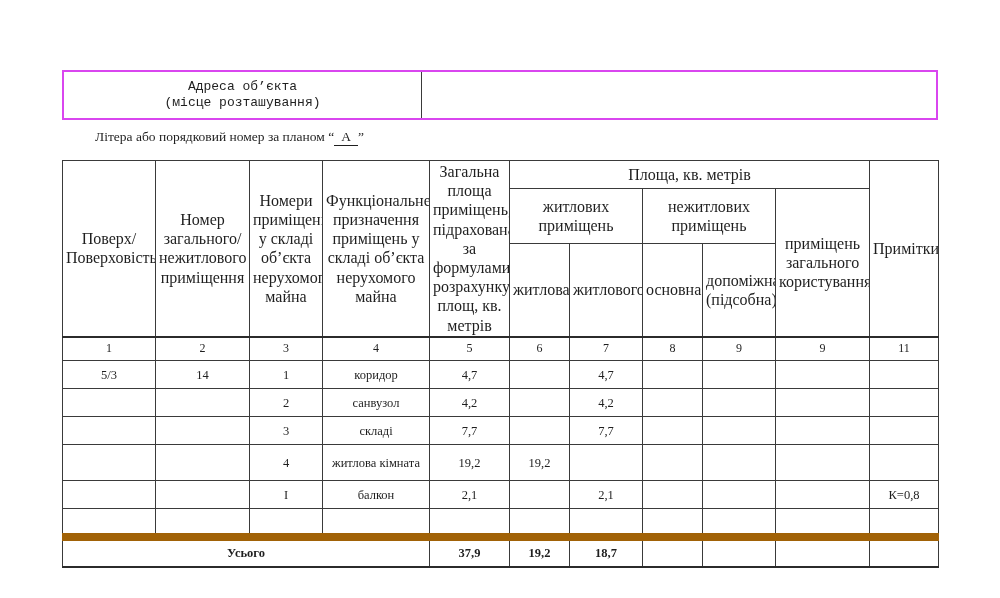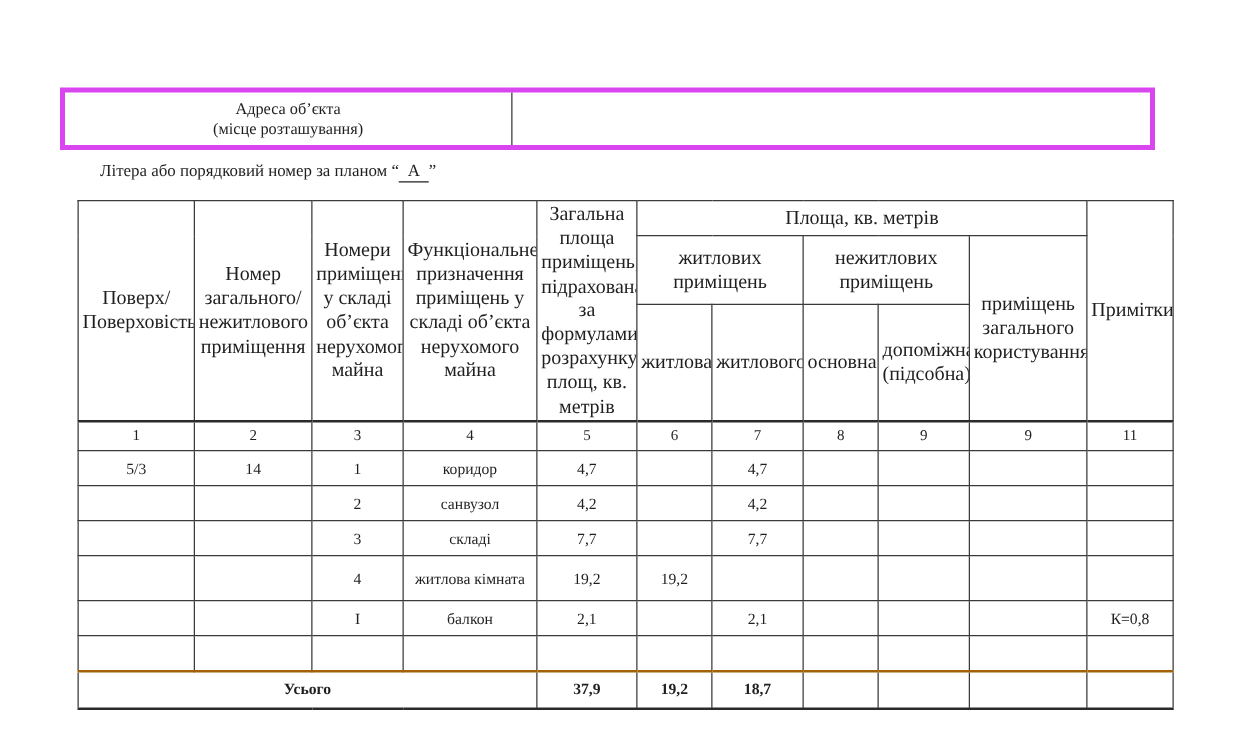--- a/index.html
+++ b/index.html
@@ -10,37 +10,38 @@
     color: #1f1f1f;
   }
   .page { position: relative; width: 1000px; height: 598px; overflow: hidden; }
 
   .doc-title {
     position: absolute; top: 38px; left: 0; width: 1000px;
     text-align: center; font-size: 14px; letter-spacing: 0.4px;
   }
 
   .addr-table {
-    position: absolute; top: 70px; left: 48px; width: 876px; height: 50px;
-    border: 4px solid #d946ef; box-sizing: border-box;
+    position: absolute; top: 70px; left: 62px; width: 876px; height: 50px;
+    border: 2px solid #d946ef; box-sizing: border-box;
     display: flex;
+    font-family: Liberation Mono, monospace;
   }
   .addr-label-cell {
     width: 358px; border-right: 1px solid #3a3a3a; box-sizing: border-box;
     display: flex; flex-direction: column; align-items: center; justify-content: center;
     text-align: center; font-size: 13px; line-height: 1.25;
   }
   .addr-value-cell {
     flex: 1;
     display: flex; align-items: center; justify-content: center;
     text-align: center; font-size: 13px;
   }
 
   .plan-line {
-    position: absolute; top: 129px; left: 80px;
+    position: absolute; top: 129px; left: 95px;
     font-size: 13.5px;
   }
   .plan-letter {
     display: inline-block;
     border-bottom: 1px solid #1f1f1f;
     padding: 0 7px;
   }
 
   table.expl {
     position: absolute; top: 160px; left: 62px;
@@ -65,21 +66,21 @@
   tr.h-row-b { height: 42px; }
   tr.h-row-c { height: 93px; }
   tr.num-row { height: 24px; }
   tr.num-row td { font-size: 12px; border-top: 2px solid #2b2b2b; }
   tr.data-row { height: 28px; }
   tr.data-row td { font-size: 12.5px; line-height: 1.15; }
   tr.data-row-tall { height: 36px; }
   tr.empty-row { height: 28px; }
   tr.total-row { height: 30px; }
   tr.total-row td {
-    border-top: 2px solid #a16207;
+    border-top: 8px solid #a16207;
     font-size: 12.5px; font-weight: bold;
   }
   td.total-label { text-align: right; padding-right: 6px; }
 </style>
 </head>
 <body>
 
 <div class="page">
 
 

